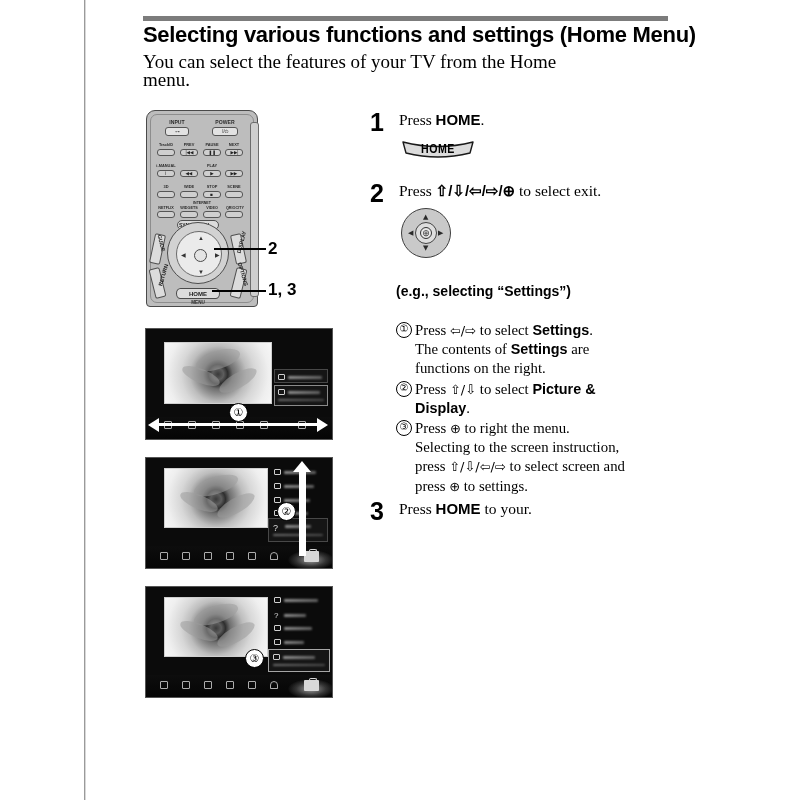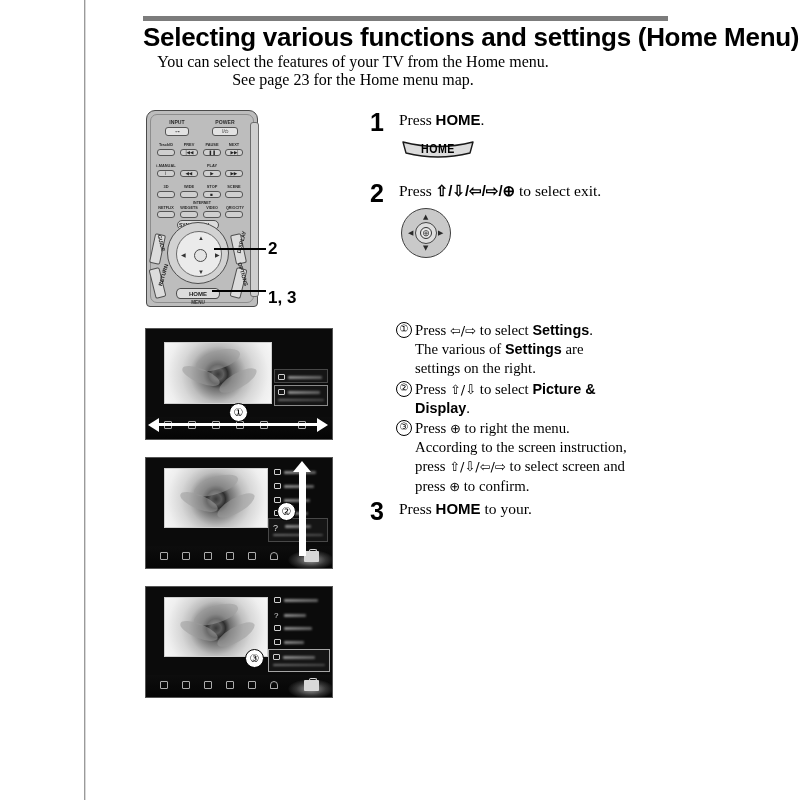--- a/index.html
+++ b/index.html
@@ -21,26 +21,26 @@
   }
 
   
   .header-rule{
     position:absolute;left:143px;top:16px;width:525px;height:5px;
     background:#7c7c7c;
   }
   .page-title{
     position:absolute;left:143px;top:22px;width:540px;
     font-family:"Liberation Sans", sans-serif;
-    font-weight:bold;font-size:26px;letter-spacing:-0.3px;
+    font-weight:bold;font-size:22px;letter-spacing:-0.3px;
     white-space:nowrap;
   }
   .intro{
     position:absolute;left:143px;top:53px;width:420px;
-    font-size:16px;line-height:17.5px;text-align:center;
+    font-size:19px;line-height:17.5px;
   }
 
   
   .remote-wrap{position:absolute;left:146px;top:110px;width:120px;height:197px;}
   .remote-body{
     position:absolute;left:0;top:0;width:112px;height:197px;
     background:#bdbdbd;
     border:1.4px solid #4a4a4a;
     border-radius:9px 9px 4px 4px;
     box-sizing:border-box;
@@ -236,21 +236,20 @@
 </head>
 <body>
 
 <div class="page-edge"></div>
 <div class="page-edge2"></div>
 
 <div class="header-rule"></div>
 <div class="page-title">Selecting various functions and settings (Home Menu)</div>
 <div class="intro">
   <div>You can select the features of your TV from the Home menu.</div>
-  <div>See page 23 for the Home menu map.</div>
 </div>
 
 <div class="remote-wrap">
   <div class="remote-body"></div>
   <div class="rm-side"></div>
 
   <div class="rlabel" style="left:14px;top:9px;width:34px;font-size:6px;">INPUT</div>
   <div class="rbtn" style="left:19px;top:17px;width:24px;height:9px;">
       <span class="glyph">⊶</span>
     </div>
@@ -332,21 +331,21 @@
     </div>
   </div>
 
   <div class="homekey">HOME</div>
   <div class="menulbl">MENU</div>
 </div>
 
 <div class="callout-line" style="left:214px;top:248px;width:52px;"></div>
 <div class="callout-txt" style="left:268px;top:239px;">2</div>
 <div class="callout-line" style="left:212px;top:290px;width:54px;"></div>
-<div class="callout-txt" style="left:268px;top:288px;">1, 3</div>
+<div class="callout-txt" style="left:268px;top:280px;">1, 3</div>
 
 <div class="tv tv1">
   <div class="tv-photo" style="left:18px;top:13px;width:108px;height:62px;">
     <div class="petal" style="left:30px;top:8px;width:46px;height:18px;transform:rotate(-18deg);"></div>
     <div class="petal" style="left:16px;top:26px;width:40px;height:14px;transform:rotate(22deg);"></div>
     <div class="petal" style="left:52px;top:30px;width:42px;height:15px;transform:rotate(-30deg);"></div>
   </div>
   <div class="tv-panel" style="left:128px;top:40px;width:54px;height:14px;">
     <div class="tv-row" style="left:3px;top:4px;">
       <div class="tv-ico"></div>
@@ -473,39 +472,40 @@
   <div class="ring"></div>
   <div class="inner"></div>
   <div class="ctr">⊕</div>
   <div class="ar" style="left:22px;top:6px;">▲</div>
   <div class="ar" style="left:22px;top:37px;">▼</div>
   <div class="ar" style="left:7px;top:22px;">◀</div>
   <div class="ar" style="left:37px;top:22px;">▶</div>
 </div>
 
 <div class="section-head">
+  <div>(e.g., selecting “Settings”)</div>
 </div>
 
 <div class="sublist">
   <div class="subitem">
     <span class="marker">①</span>
     <span>Press </span><span class="ar">⇦/⇨</span><span> to select </span><b>Settings</b><span>.</span><br>
-    <span>The various of </span><b>Settings</b><span> are</span><br>
-    <span>settings on the right.</span>
+    <span>The contents of </span><b>Settings</b><span> are</span><br>
+    <span>functions on the right.</span>
   </div>
   <div class="subitem">
     <span class="marker">②</span>
     <span>Press </span><span class="ar">⇧/⇩</span><span> to select </span><b>Picture &amp;</b><br>
     <b>Display</b><span>.</span>
   </div>
   <div class="subitem">
     <span class="marker">③</span>
     <span>Press </span><span class="ar">⊕</span><span> to right the menu.</span><br>
-    <span>According to the screen instruction,</span><br>
+    <span>Selecting to the screen instruction,</span><br>
     <span>press </span><span class="ar">⇧/⇩/⇦/⇨</span><span> to select screen and</span><br>
-    <span>press </span><span class="ar">⊕</span><span> to confirm.</span>
+    <span>press </span><span class="ar">⊕</span><span> to settings.</span>
   </div>
 </div>
 
 <div class="step-num" style="left:370px;top:497px;">3</div>
 <div class="step-txt" style="left:399px;top:500px;">
   <span>Press </span><b>HOME</b><span> to your.</span>
 </div>
 
 </body></html>

